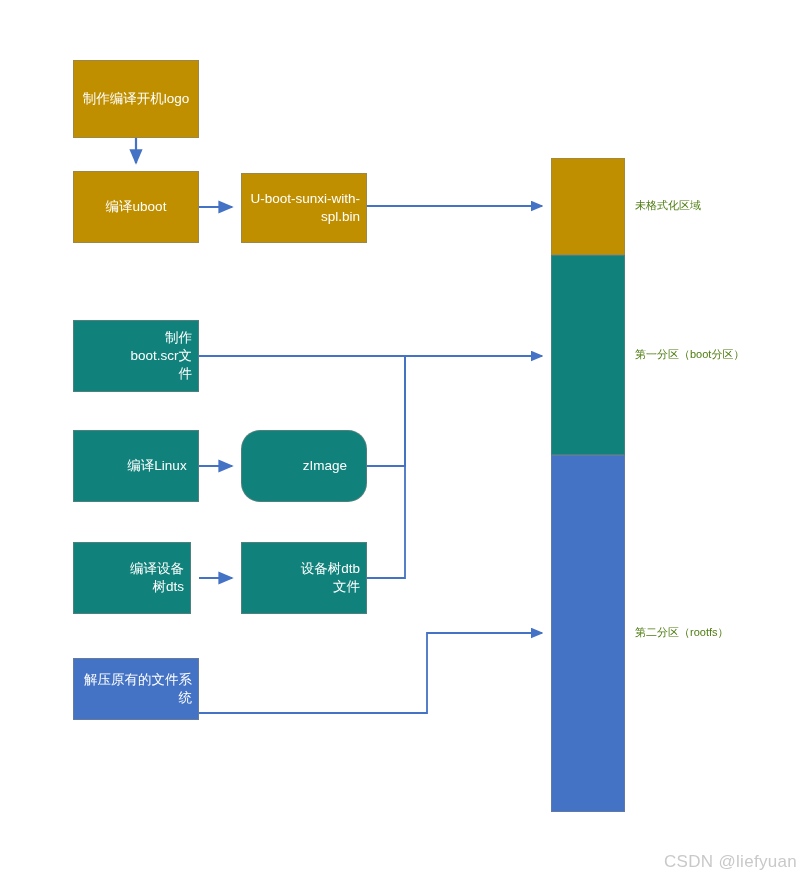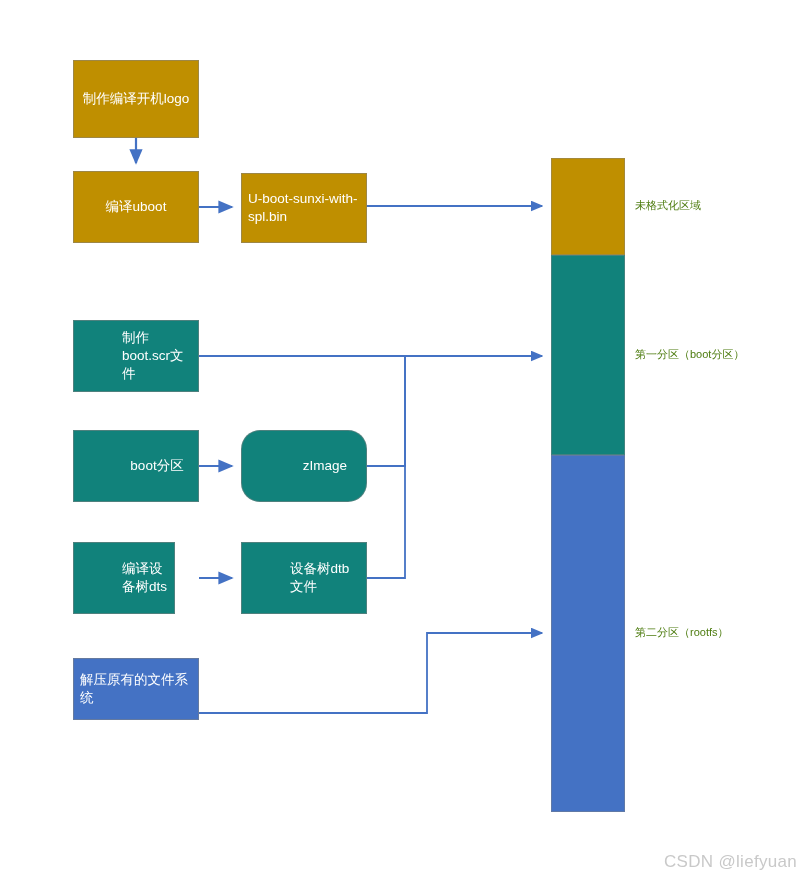--- a/index.html
+++ b/index.html
@@ -29,21 +29,21 @@
     width: 809px;
     height: 884px;
     pointer-events: none;
   }
   .node {
     position: absolute;
     box-sizing: border-box;
     display: flex;
     align-items: center;
     justify-content: center;
-    text-align: left;
+    text-align: right;
     color: #ffffff;
     font-size: 13.5px;
     line-height: 1.32;
     padding: 2px 6px;
     border: 1px solid rgba(130,130,130,0.55);
     z-index: 3;
   }
   .node.gold  { background: #BF8F00; }
   .node.teal  { background: #11827B; padding-left: 48px; }
   .node.blue  { background: #4472C4; }
@@ -122,28 +122,28 @@
 
   <div class="node gold" style="left:241px; top:173px; width:126px; height:70px;">
     <span>U-boot-sunxi-with-spl.bin</span>
   </div>
 
   <div class="node teal" style="left:73px; top:320px; width:126px; height:72px;">
     <span>制作boot.scr文件</span>
   </div>
 
   <div class="node teal" style="left:73px; top:430px; width:126px; height:72px;">
-    <span>boot分区</span>
+    <span>编译Linux</span>
   </div>
 
   <div class="node teal" style="left:241px; top:430px; width:126px; height:72px;border-radius:19px;">
     <span>zImage</span>
   </div>
 
-  <div class="node teal" style="left:73px; top:542px; width:102px; height:72px;">
+  <div class="node teal" style="left:73px; top:542px; width:118px; height:72px;">
     <span>编译设备树dts</span>
   </div>
 
   <div class="node teal" style="left:241px; top:542px; width:126px; height:72px;">
     <span>设备树dtb文件</span>
   </div>
 
   <div class="node blue" style="left:73px; top:658px; width:126px; height:62px;">
     <span>解压原有的文件系统</span>
   </div>

